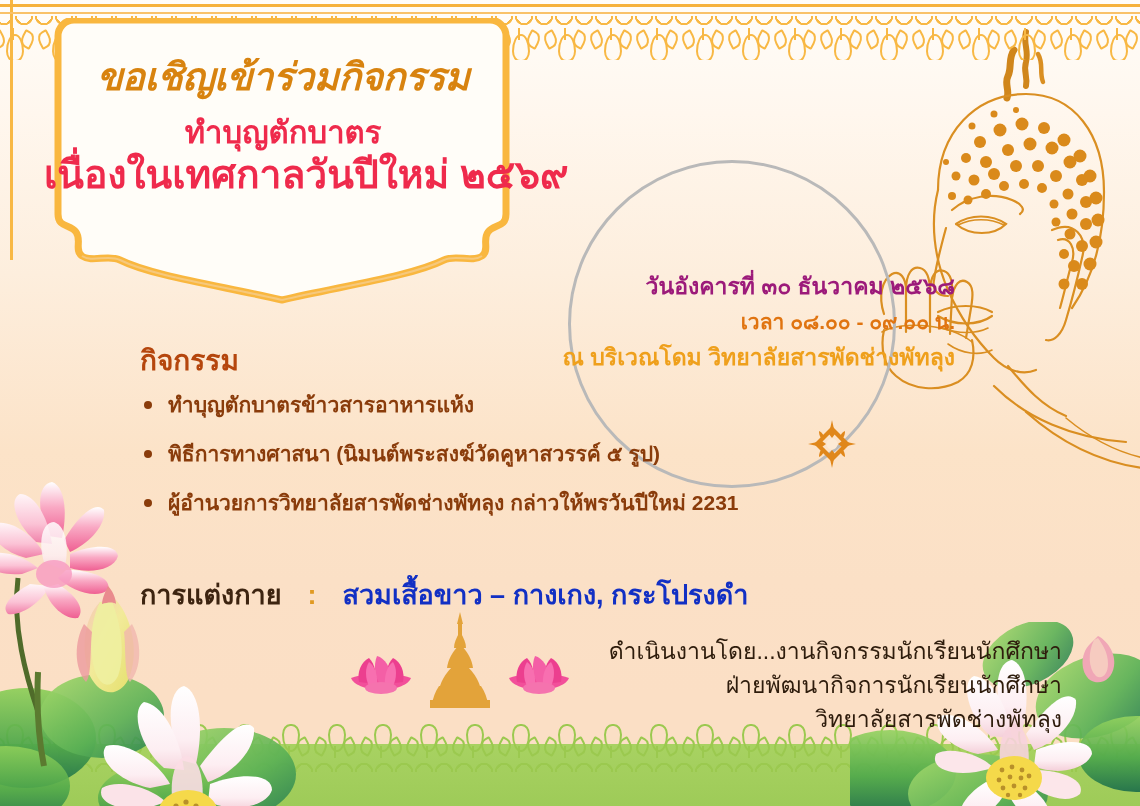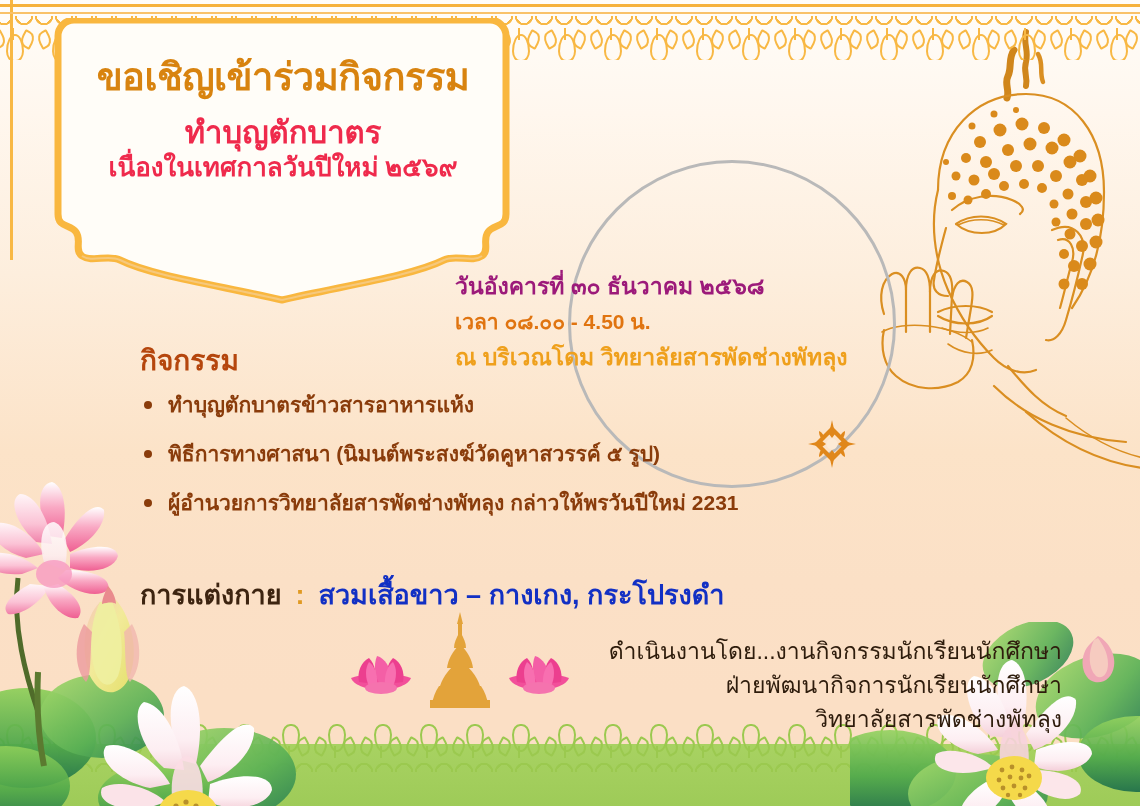--- a/index.html
+++ b/index.html
@@ -75,60 +75,60 @@
 
   
   .card-wrap{position:absolute;left:32px;top:18px;width:500px;height:290px;z-index:8;}
   .card-wrap svg{display:block;}
 
   .card-text{
     position:absolute;left:44px;top:58px;width:478px;text-align:center;z-index:9;
   }
   .title-1{
     font-size:38px;font-weight:700;color:#d8830f;letter-spacing:-0.5px;
-    line-height:1.05;margin:0 0 18px 0;white-space:nowrap;
+    line-height:1.05;margin:0 0 18px 0;white-space:nowrap;font-style:italic;
   }
   .title-2{
     font-size:31px;font-weight:700;color:#ef2a4c;line-height:1.12;margin:0;white-space:nowrap;text-align:center;
   }
   .title-3{
-    font-size:26px;font-weight:700;color:#ef2a4c;line-height:1.12;margin:2px 0 0 0;white-space:nowrap;font-family:Liberation Serif, serif;
+    font-size:39px;font-weight:700;color:#ef2a4c;line-height:1.12;margin:2px 0 0 0;white-space:nowrap;
   }
 
   
   .gray-circle{
     position:absolute;left:568px;top:160px;width:322px;height:322px;
     border:3px solid #b9b9b9;border-radius:50%;z-index:3;
   }
 
   
   .diamond-orn{position:absolute;left:806px;top:418px;width:52px;height:52px;z-index:5;}
 
   
-  .date-block{position:absolute;left:455px;top:272px;width:500px;text-align:left;z-index:7;}
+  .date-block{position:absolute;left:455px;top:272px;width:500px;text-align:right;z-index:7;}
   .date-line{font-size:23px;font-weight:700;color:#9c1a7a;line-height:1.25;white-space:nowrap;margin:0;}
   .time-line{font-size:21px;font-weight:700;color:#e07410;line-height:1.25;white-space:nowrap;margin:8px 0 0 0;}
   .place-line{font-size:23px;font-weight:700;color:#efa01c;line-height:1.25;white-space:nowrap;margin:8px 0 16px 0;}
 
   
   .act-head{
     position:absolute;left:140px;top:338px;z-index:7;
     font-size:28px;font-weight:700;color:#b5460d;
   }
   .act-list{position:absolute;left:140px;top:392px;z-index:7;margin:0;padding:0;list-style:none;}
   .act-list li{
     position:relative;padding-left:28px;margin:0 0 24px 0;
     font-size:21px;font-weight:700;color:#8a3c0b;white-space:nowrap;line-height:1.2;
   }
   .act-list li .bullet{
     position:absolute;left:4px;top:9px;width:8px;height:8px;border-radius:50%;background:#8a3c0b;
   }
 
   
-  .dress{position:absolute;left:140px;top:573px;z-index:7;display:flex;align-items:baseline;gap:0;white-space:nowrap;}
+  .dress{position:absolute;left:140px;top:573px;z-index:7;display:flex;align-items:baseline;gap:12px;white-space:nowrap;}
   .dress-label{font-size:27px;font-weight:700;color:#3d2410;}
   .dress-colon{font-size:27px;font-weight:700;color:#e09a22;padding:0 14px;}
   .dress-value{font-size:27px;font-weight:700;color:#1230c4;}
 
   
   .organizer{position:absolute;right:78px;top:634px;z-index:7;text-align:right;}
   .organizer div{
     font-size:23px;font-weight:400;color:#2e1c0c;line-height:1.48;white-space:nowrap;
   }
 
@@ -435,21 +435,21 @@
           <span class="petal-leaf r"></span>
           <span class="petal-drop"></span>
         </div>
       </div>
   </div>
 
   <div class="left-rule"></div>
 
   <div class="date-block">
     <div class="date-line">วันอังคารที่ ๓๐ ธันวาคม ๒๕๖๘</div>
-    <div class="time-line">เวลา ๐๘.๐๐ - 4.50 น.</div>
+    <div class="time-line">เวลา ๐๘.๐๐ - ๐๙.๐๐ น.</div>
     <div class="place-line">ณ บริเวณโดม วิทยาลัยสารพัดช่างพัทลุง</div>
   </div>
 
   <div class="act-head">กิจกรรม</div>
   <ul class="act-list" id="actList">
       <li><span class="bullet"></span><span>ทำบุญตักบาตรข้าวสารอาหารแห้ง</span></li>
       <li><span class="bullet"></span><span>พิธีการทางศาสนา (นิมนต์พระสงฆ์วัดคูหาสวรรค์ ๕ รูป)</span></li>
       <li><span class="bullet"></span><span>ผู้อำนวยการวิทยาลัยสารพัดช่างพัทลุง กล่าวให้พรวันปีใหม่ 2231</span></li>
     </ul>
 

